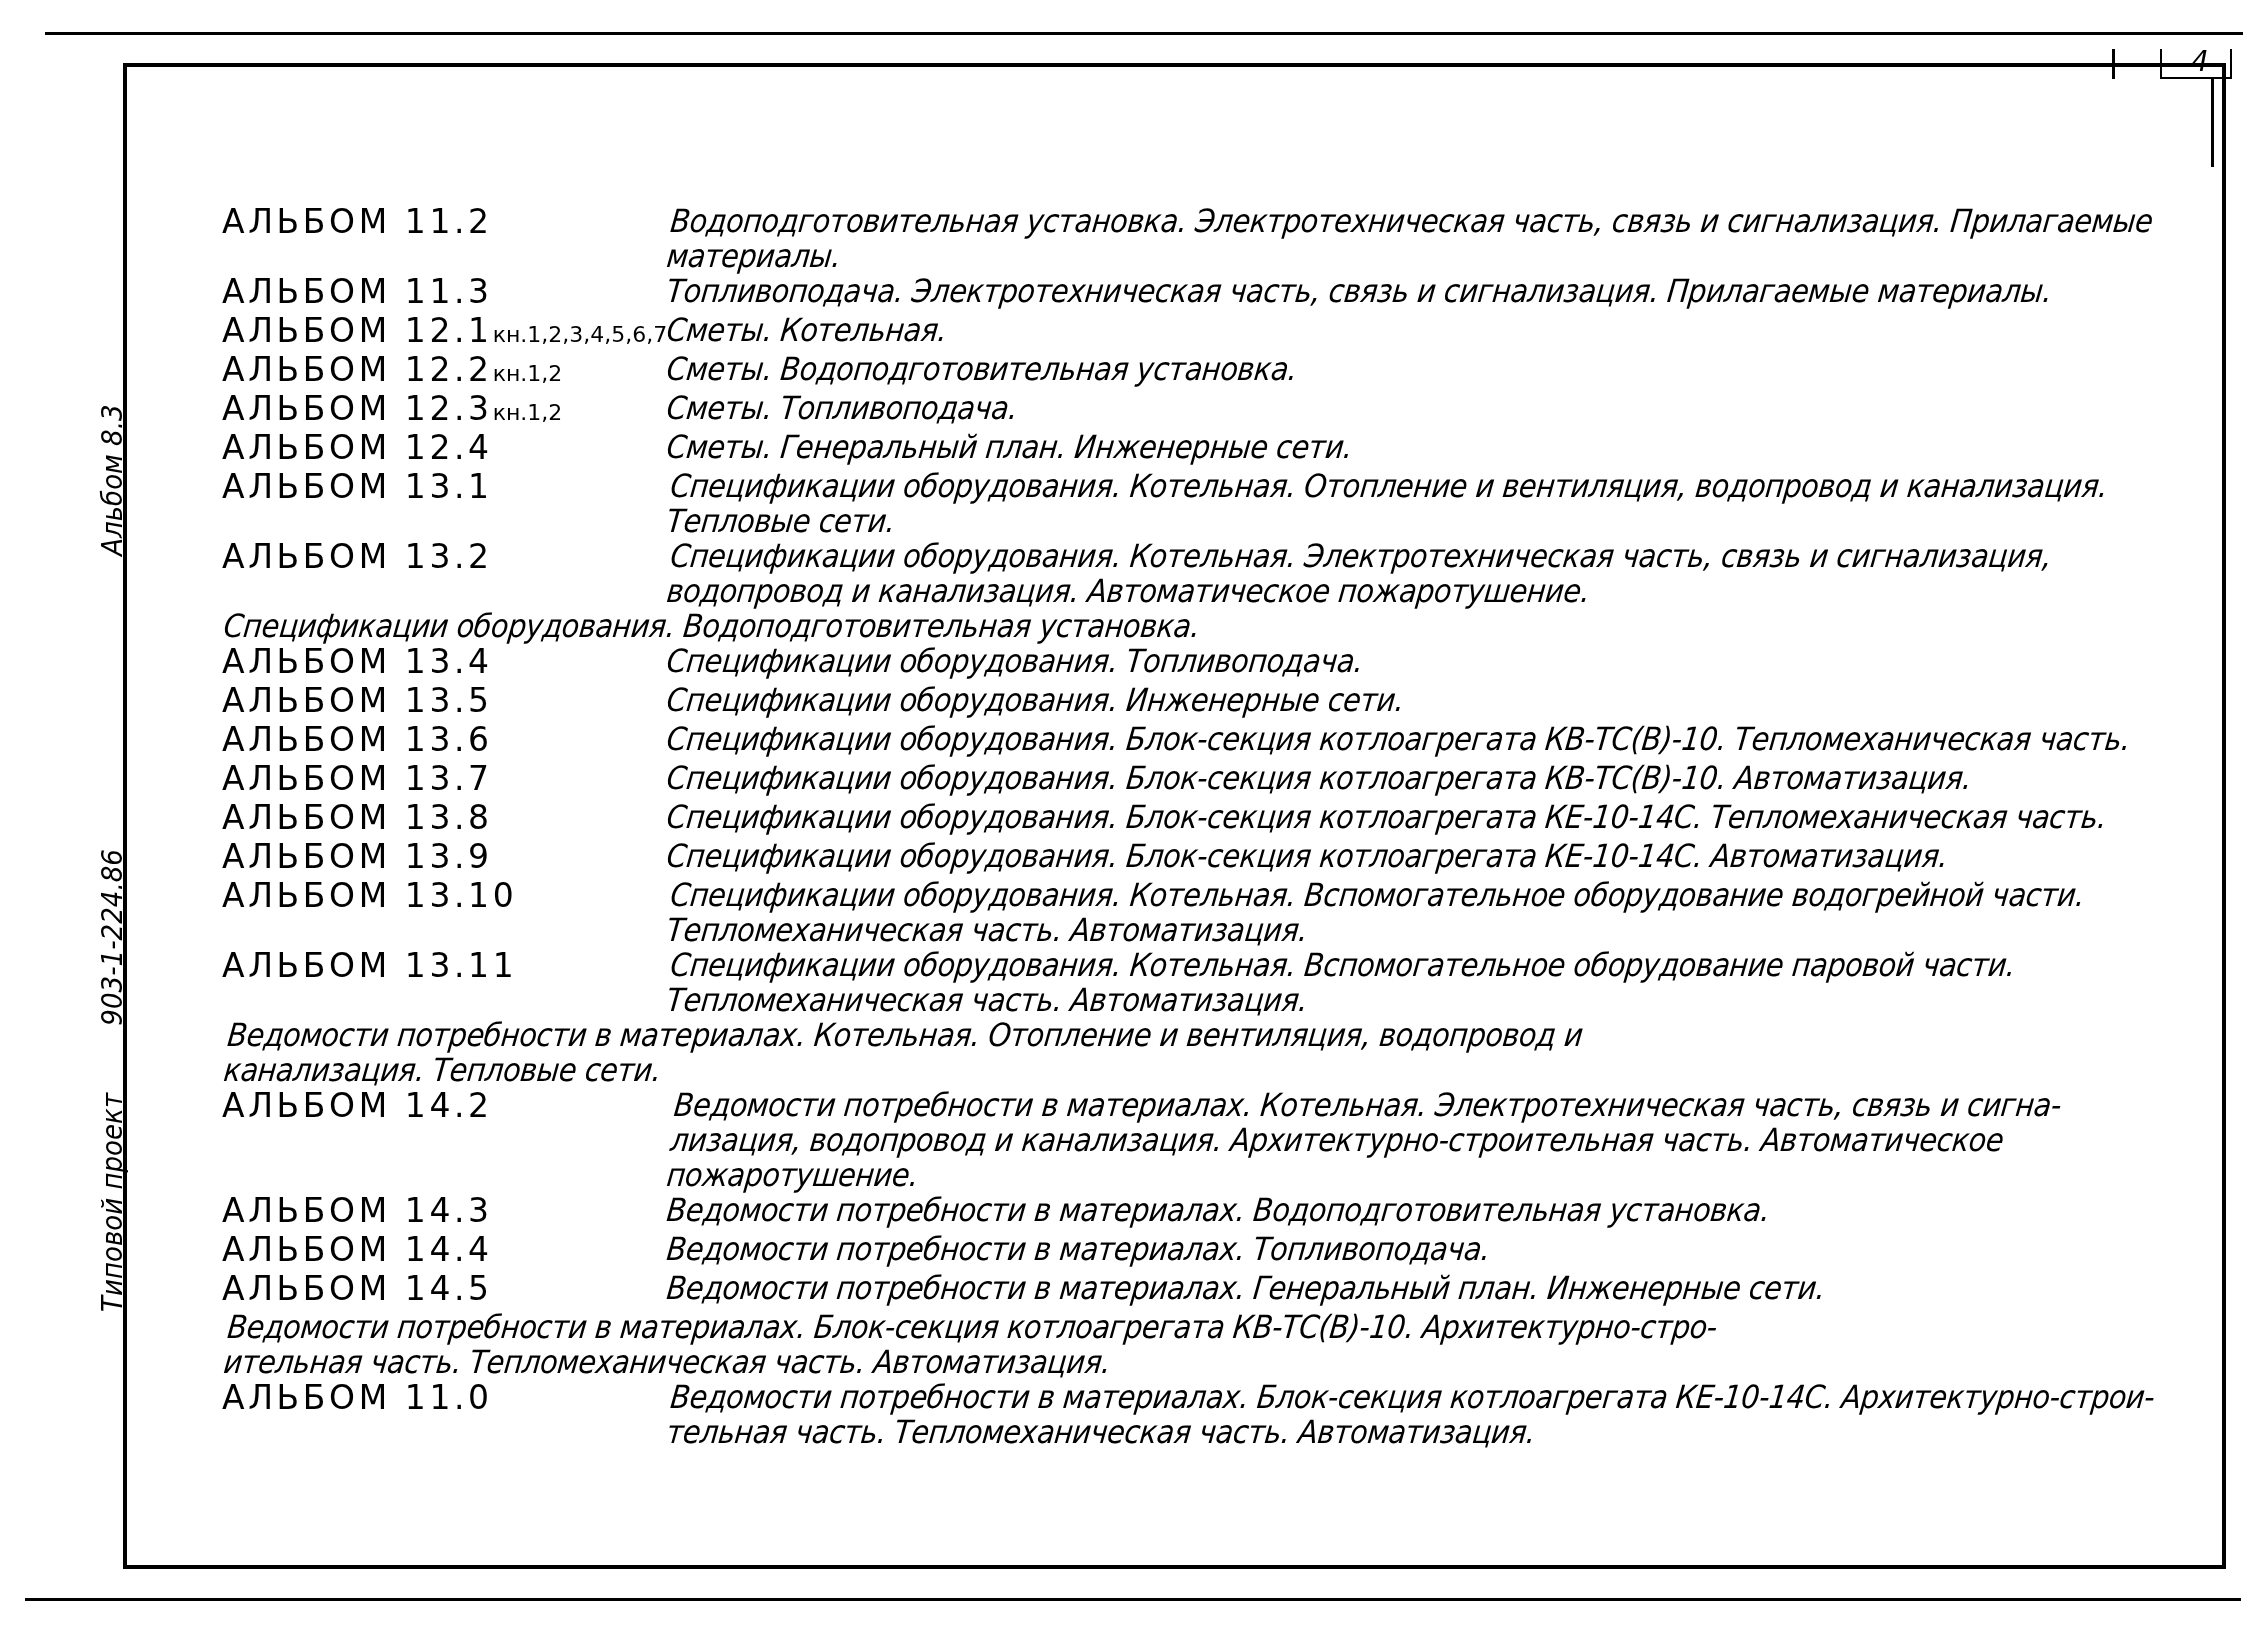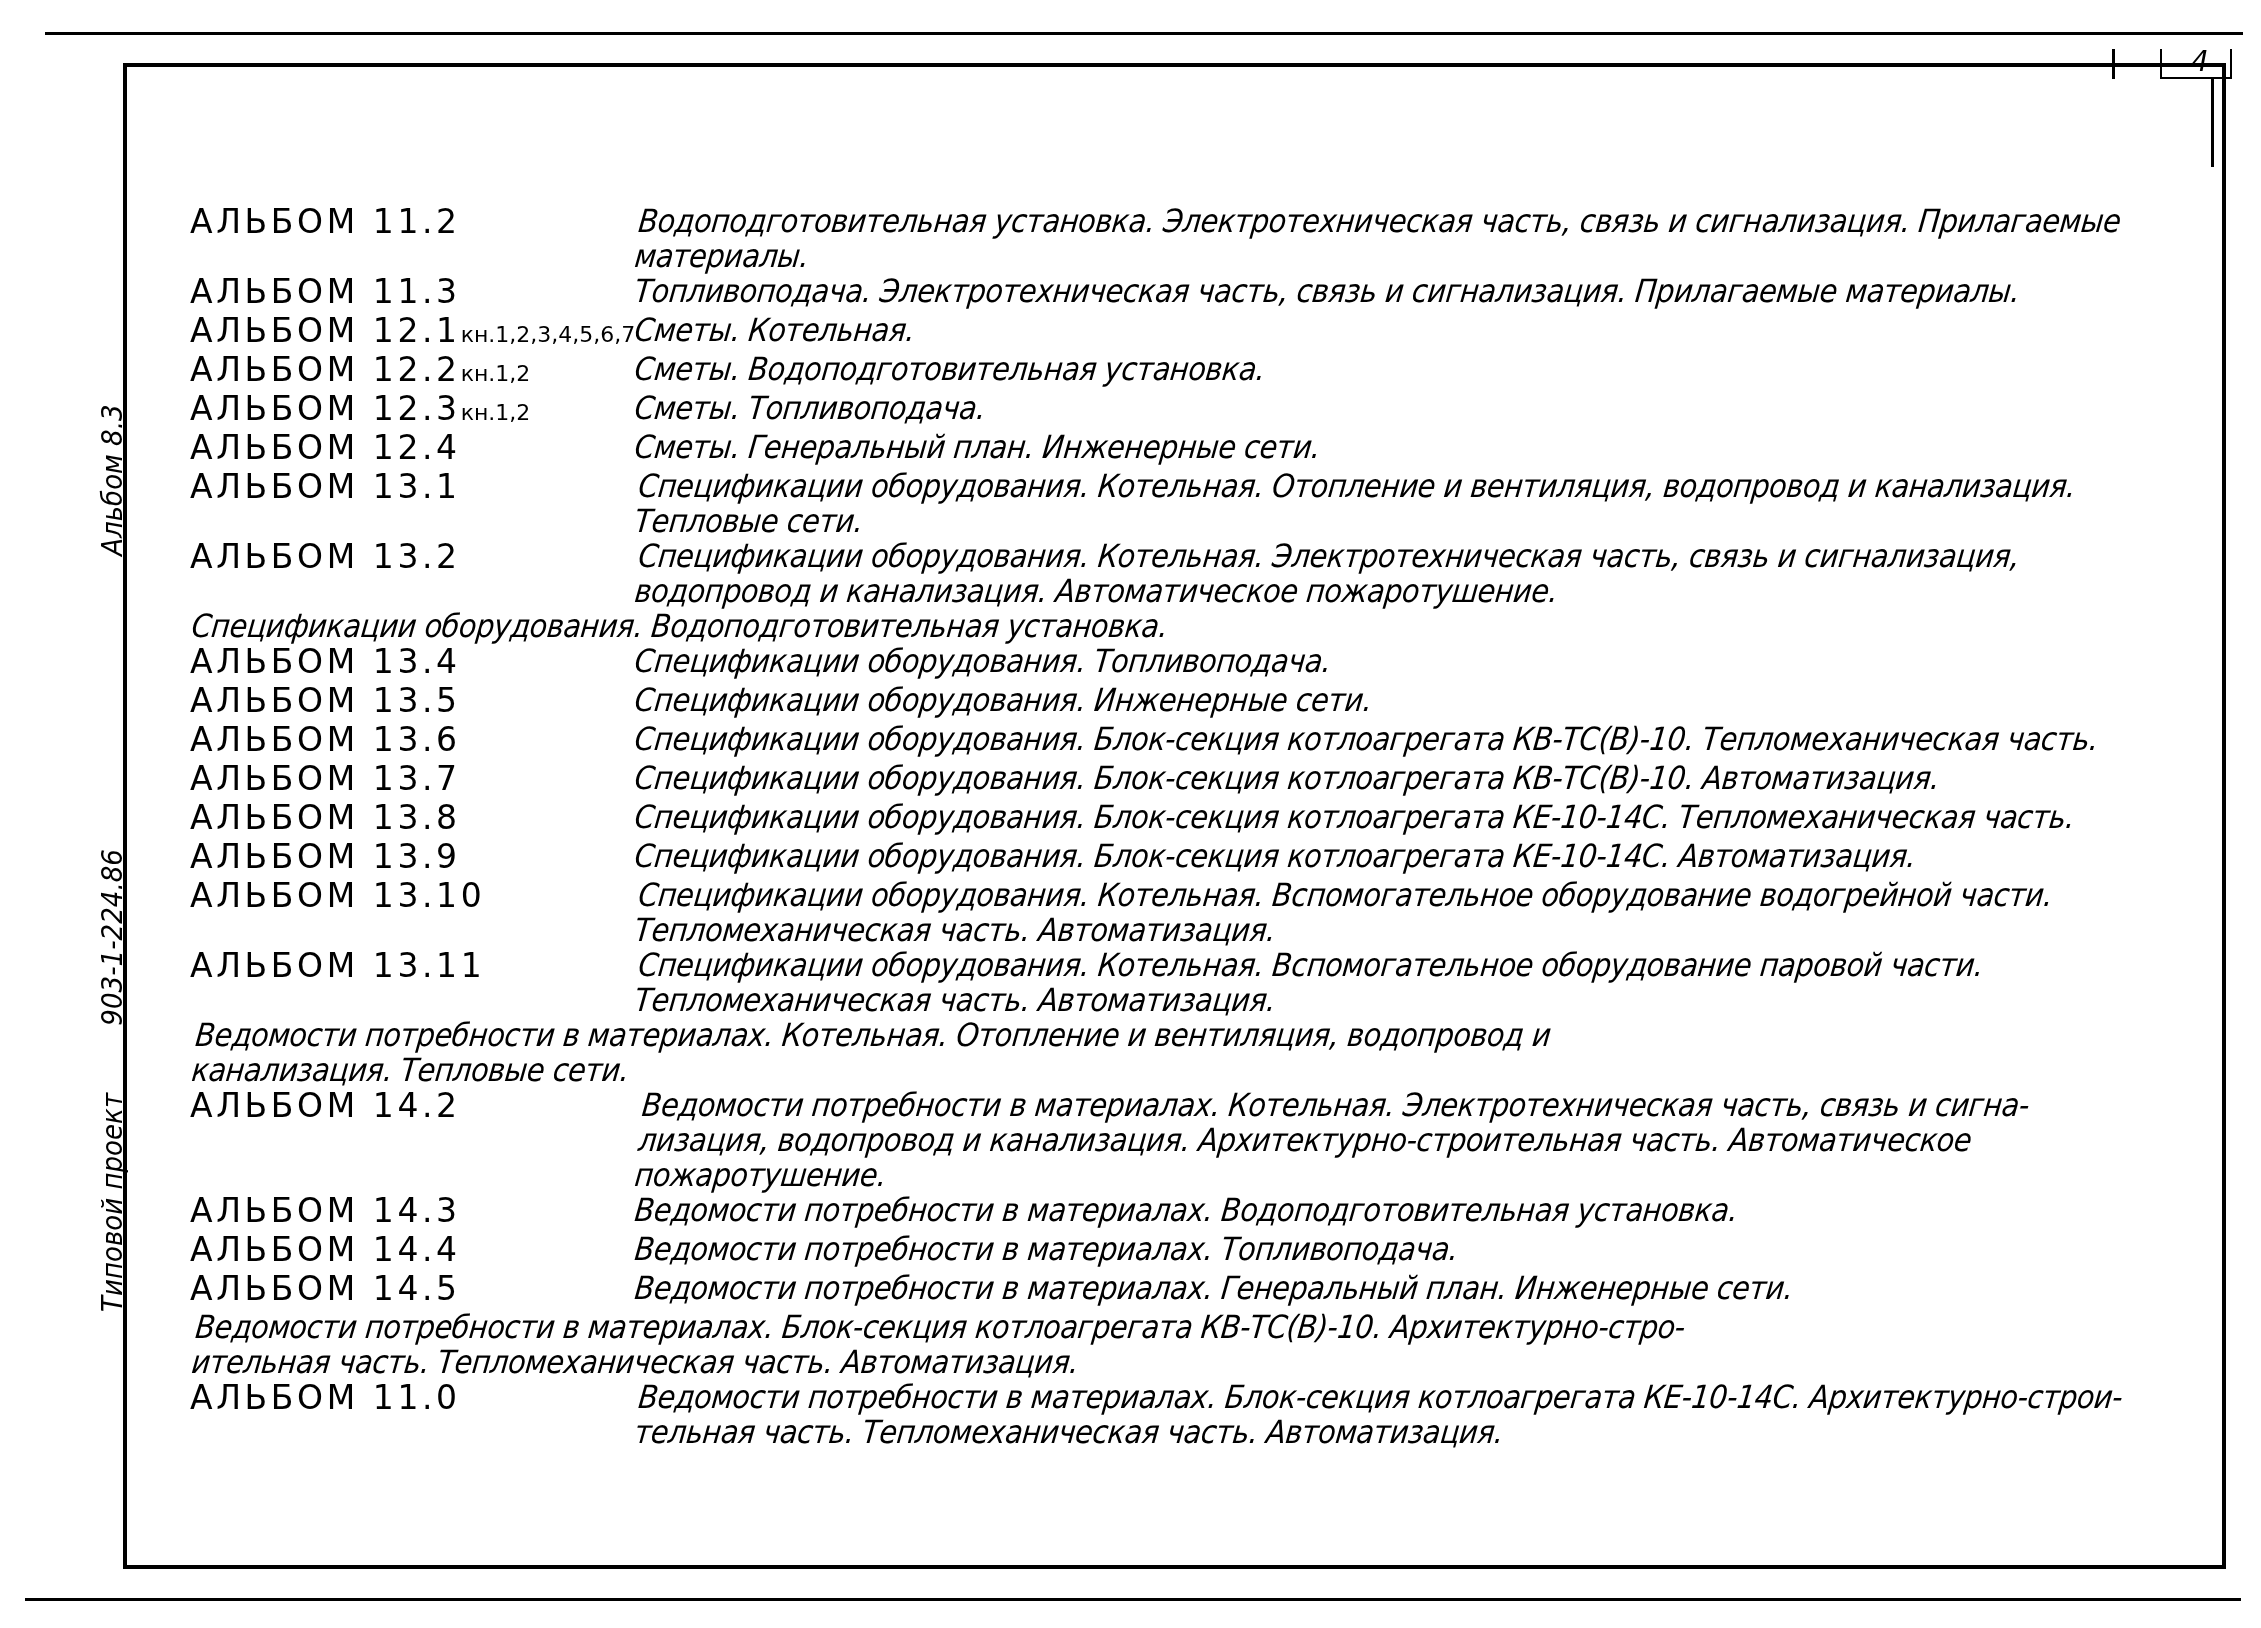--- a/index.html
+++ b/index.html
@@ -9,21 +9,21 @@
   .frame { position:absolute; left:123px; top:63px; width:2103px; height:1506px;
            border-left:4.1px solid #000; border-top:4.1px solid #000; border-bottom:4.1px solid #000; border-right:4.1px solid #000; box-sizing:border-box; }
   .pagebox { position:absolute; left:2160px; top:49px; width:72px; height:30px; border:2.7px solid #000; border-top:none; box-sizing:border-box; }
   .pagebox .num { position:absolute; left:29px; top:-4.5px; font-size:28px; font-style:italic; font-family:"DejaVu Sans", sans-serif; }
   .pagebox .tick { position:absolute; left:-50px; top:0; width:2.7px; height:30px; background:#000; }
   .innerrail { position:absolute; left:2211px; top:77px; width:3.2px; height:90px; background:#000; }
   .side { position:absolute; left:95px; top:1312px; transform-origin:0 0; transform:rotate(-90deg);
           white-space:nowrap; font-size:29px; font-style:italic; font-family:"DejaVu Sans Condensed","DejaVu Sans", sans-serif; }
   .side span { margin-right:59px; }
   .list { position:absolute; left:190px; top:204px; width:2013px; }
-  .row { position:relative; display:flex; align-items:flex-start; }
+  .row { position:relative; display:flex; align-items:flex-start;margin-left:32px; }
   .code { width:443px; flex:none; font-size:33px; letter-spacing:3.6px; line-height:35px; white-space:nowrap; }
   .code .kn { font-size:22px; letter-spacing:0; }
   .desc { flex:1; font-size:32px; line-height:35px; font-style:italic; transform:skewX(-6deg); transform-origin:0 100%;
           font-family:"DejaVu Sans Condensed","DejaVu Sans", sans-serif; letter-spacing:-0.5px; }
 </style>
 </head>
 <body>
 
 <div class="line" style="left:45px;top:32px;width:2198px;height:2.7px;"></div>
 <div class="line" style="left:25px;top:1598px;width:2216px;height:2.7px;"></div>

